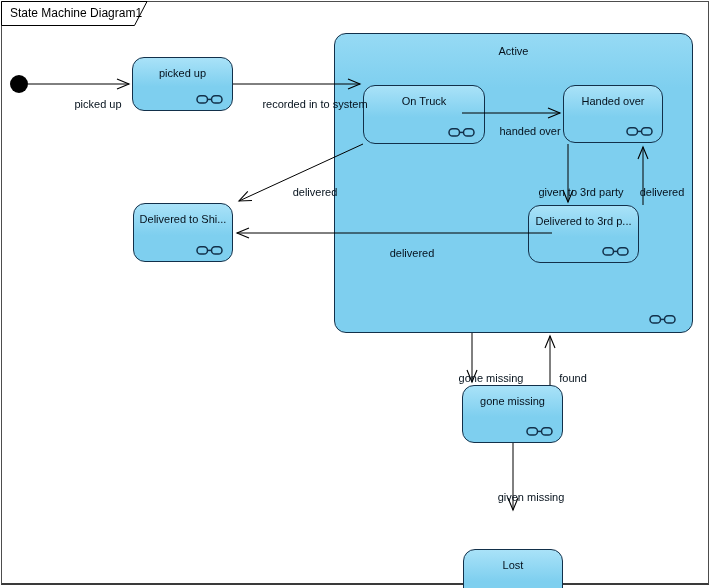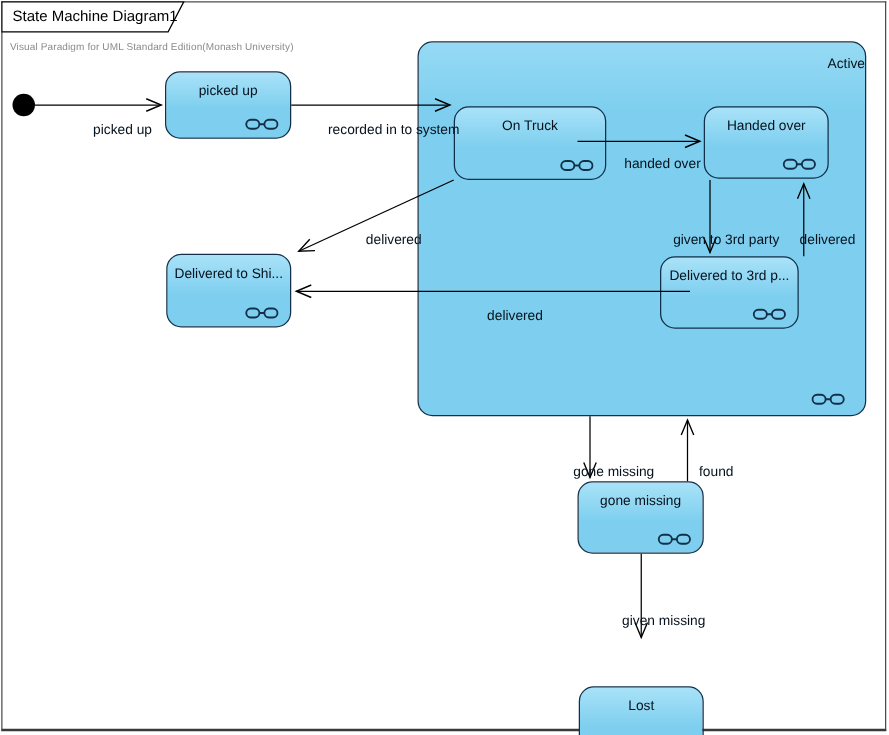--- a/index.html
+++ b/index.html
@@ -26,21 +26,21 @@
     border-radius:12px;
     background:linear-gradient(180deg,var(--state-fill-light,#a9e2f8) 0%,var(--state-fill,#7ecfef) 55%);
   }
   .state.composite{
     background:linear-gradient(180deg,#96daf4 0%,var(--state-fill,#7ecfef) 18%);
   }
   .state-name{
     padding-top:9px;text-align:center;font-size:11px;color:#05111c;white-space:nowrap;
     overflow:hidden;
   }
-  .composite .state-name{padding-top:11px;text-align:right;}
+  .composite .state-name{padding-top:11px;}
   .sub-icon{position:absolute;right:9px;bottom:5px;}
   .composite > .sub-icon{right:16px;bottom:7px;}
   .initial-state{
     position:absolute;border-radius:50%;background:#000;
   }
   #edges{position:absolute;left:0;top:0;width:711px;height:588px;pointer-events:none;}
   #edges line{pointer-events:stroke;}
   .tlabel{
     position:absolute;transform:translate(-50%,-50%);font-size:11px;white-space:nowrap;
     color:#05111c;
@@ -53,21 +53,20 @@
 <div id="canvas" style="--state-fill: #7ECFEF; --state-fill-light: #A9E2F8; --state-border: #12304A; --watermark: #8A8A8A;">
   <div id="frame"></div>
 
   <div id="title-tab">
     <svg width="152" height="26">
       <polygon points="0.5,0.5 146,0.5 133.5,24.5 0.5,24.5" fill="#ffffff" stroke="#000000" stroke-width="1"></polygon>
     </svg>
     <span class="tab-text">State Machine Diagram1</span>
   </div>
 
-  <div id="watermark">Visual Paradigm for UML Standard Edition(Monash University)</div>
 
   <div id="nodes">
       <div class="state composite" style="left: 334px; top: 33px; width: 359px; height: 300px;">
         <div class="state-name">Active</div>
         <svg width="27" height="11" viewBox="0 0 27 11" class="sub-icon">
           <rect x="1" y="1.8" width="10.5" height="7.2" rx="3.6" fill="none" stroke="#12304A" stroke-width="1.5"></rect>
           <rect x="15.5" y="1.8" width="10.5" height="7.2" rx="3.6" fill="none" stroke="#12304A" stroke-width="1.5"></rect>
           <line x1="11.5" y1="5.4" x2="15.5" y2="5.4" stroke="#12304A" stroke-width="1.5"></line>
         </svg>
       </div>

